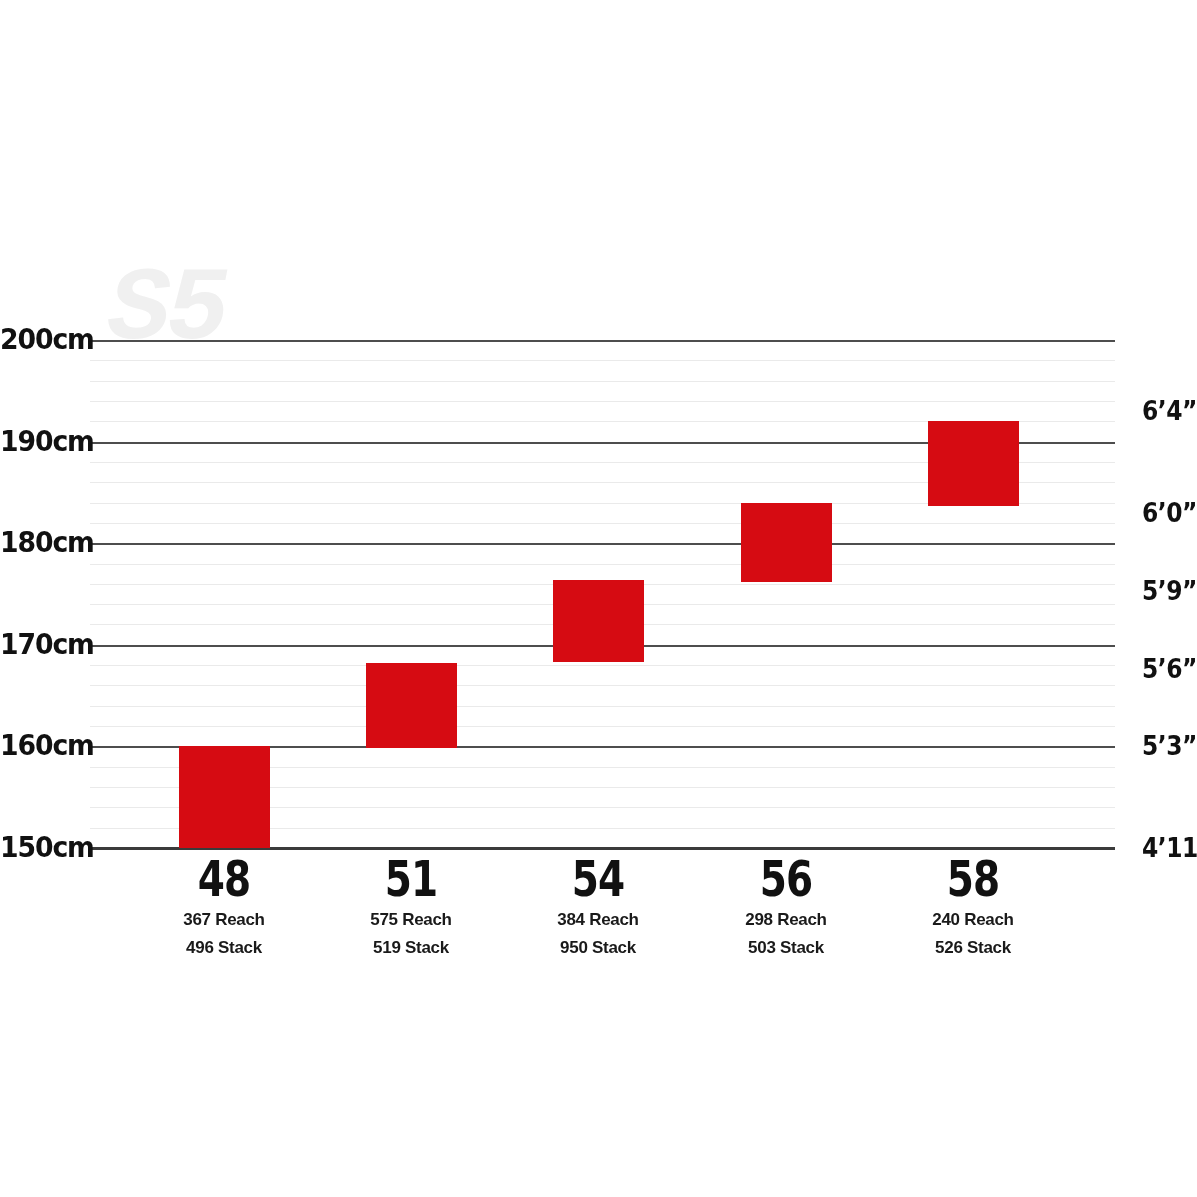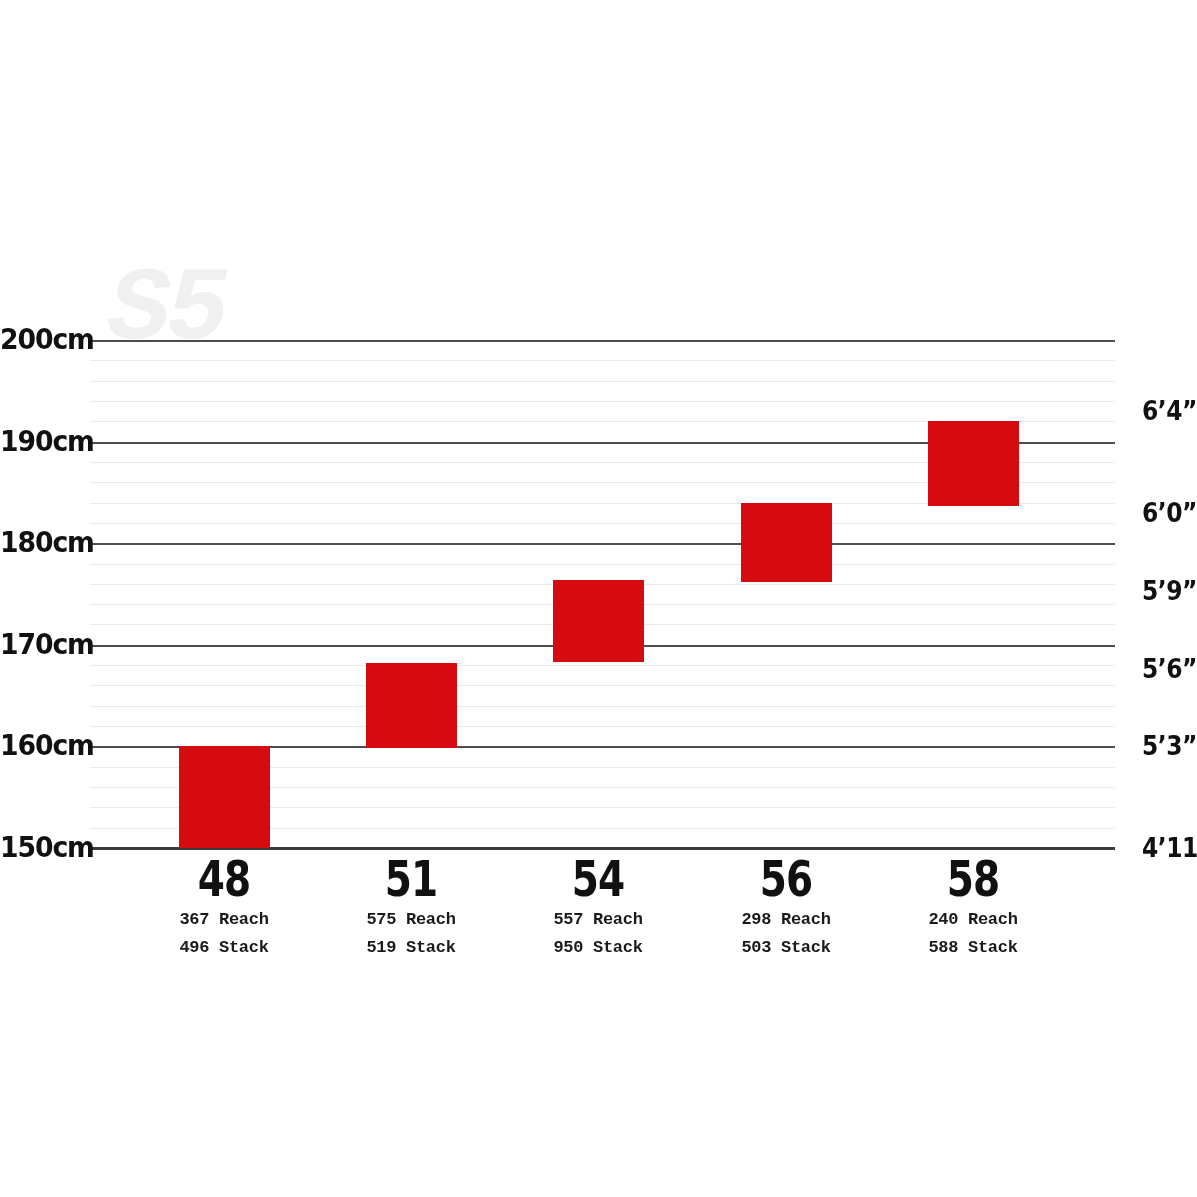--- a/index.html
+++ b/index.html
@@ -114,21 +114,21 @@
   .size-number {
     font-family: "DejaVu Sans", sans-serif;
     font-size: 50px;
     font-weight: 900;
     letter-spacing: -1px;
     color: #111111;
     line-height: 1.08;
     transform: scaleX(0.78);
   }
   .size-spec {
-    font-family: Liberation Mono, monospace;
+    font-family: Liberation Sans, sans-serif;
     font-size: 17px;
     font-weight: 700;
     color: #1a1a1a;
     line-height: 1.62;
     letter-spacing: -0.3px;
     text-align: center;
   }
 </style>
 </head>
 <body>
@@ -197,28 +197,28 @@
         <div class="size-spec">367 Reach</div>
         <div class="size-spec">496 Stack</div>
       </div>
       <div class="size-col" style="left: 321px;">
         <div class="size-number">51</div>
         <div class="size-spec">575 Reach</div>
         <div class="size-spec">519 Stack</div>
       </div>
       <div class="size-col" style="left: 508px;">
         <div class="size-number">54</div>
-        <div class="size-spec">557 Reach</div>
+        <div class="size-spec">384 Reach</div>
         <div class="size-spec">950 Stack</div>
       </div>
       <div class="size-col" style="left: 696px;">
         <div class="size-number">56</div>
         <div class="size-spec">298 Reach</div>
         <div class="size-spec">503 Stack</div>
       </div>
       <div class="size-col" style="left: 883px;">
         <div class="size-number">58</div>
         <div class="size-spec">240 Reach</div>
-        <div class="size-spec">588 Stack</div>
+        <div class="size-spec">526 Stack</div>
       </div>
     </div>
 
 </div>
 
 </body></html>

